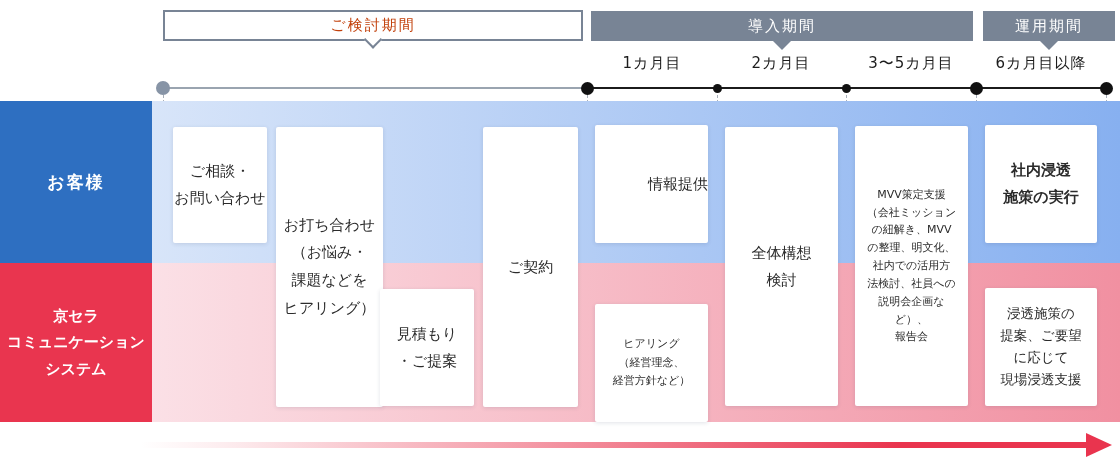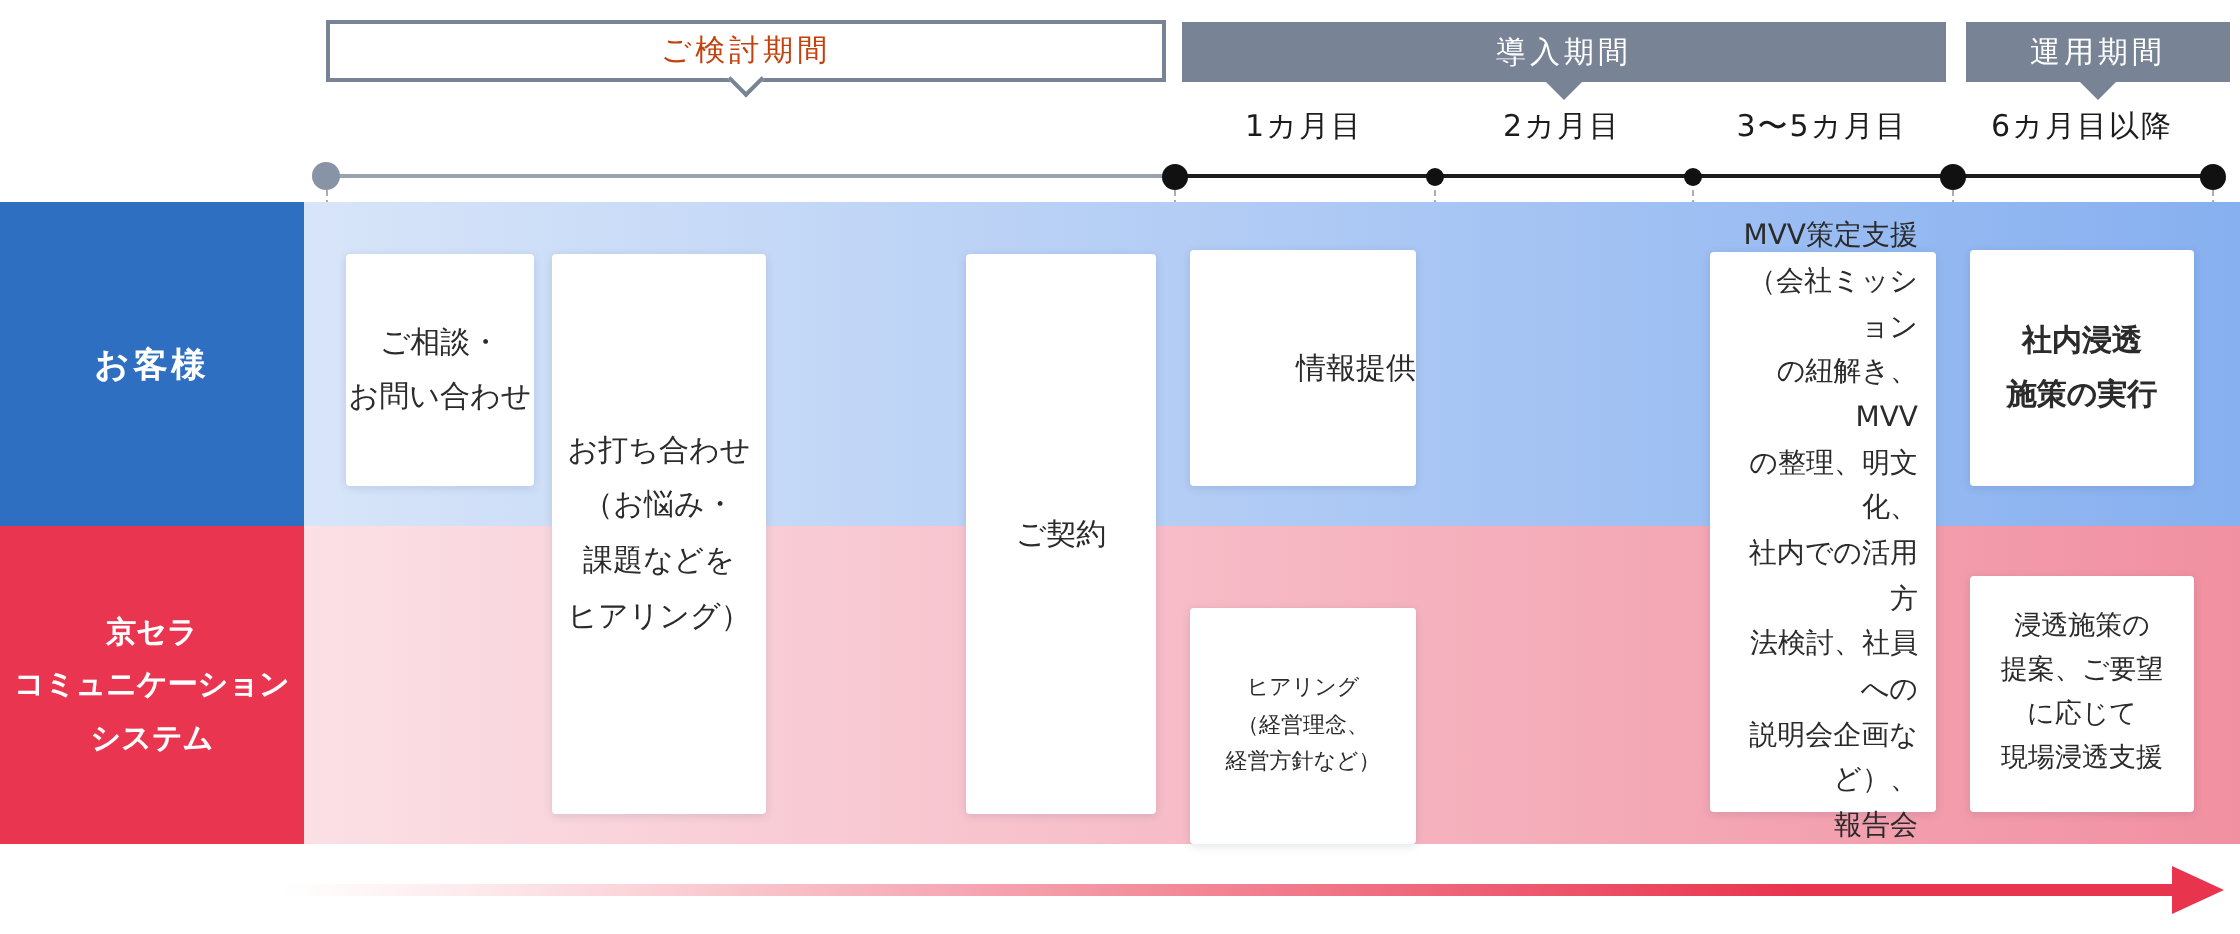--- a/index.html
+++ b/index.html
@@ -95,21 +95,21 @@
     font-size:15px;line-height:1.8;
   }
   .c1{left:173px;top:127px;width:94px;height:116px;}
   .c2{left:276px;top:127px;width:107px;height:280px;line-height:1.85;}
   .c3{left:380px;top:289px;width:94px;height:117px;}
   .c4{left:483px;top:127px;width:95px;height:280px;}
   .c5{left:595px;top:125px;width:113px;height:118px;justify-content:flex-end;}
   .c6{left:595px;top:304px;width:113px;height:118px;font-size:11px;line-height:1.7;}
   .c7{left:725px;top:127px;width:113px;height:279px;}
   .c8{left:855px;top:126px;width:113px;height:280px;
-      text-align:right;font-size:14px;line-height:1.62;padding:0 9px;}
+      text-align:center;font-size:11px;line-height:1.62;padding:0 9px;}
   .c9{left:985px;top:125px;width:112px;height:118px;font-weight:bold;}
   .c10{left:985px;top:288px;width:112px;height:118px;font-size:13.5px;line-height:1.62;}
 
   
   .arrow-body{
     left:140px;top:442px;width:948px;height:6px;
     background:linear-gradient(90deg,
       rgba(233,52,78,0) 0%,
       rgba(233,52,78,.10) 10%,
       rgba(233,52,78,.55) 45%,
@@ -172,30 +172,38 @@
   <div class="abs card c1">
     <span class="preline">ご相談・
 お問い合わせ</span>
   </div>
   <div class="abs card c2">
     <span class="preline">お打ち合わせ
 （お悩み・
 課題などを
 ヒアリング）</span>
   </div>
+  <div class="abs card c3">
+    <span class="preline">見積もり
+・ご提案</span>
+  </div>
   <div class="abs card c4">
     <span class="preline">ご契約</span>
   </div>
   <div class="abs card c5">
     <span class="preline">情報提供</span>
   </div>
   <div class="abs card c6">
     <span class="preline">ヒアリング
 （経営理念、
 経営方針など）</span>
+  </div>
+  <div class="abs card c7">
+    <span class="preline">全体構想
+検討</span>
   </div>
   <div class="abs card c8">
     <span class="preline">MVV策定支援
 （会社ミッション
 の紐解き、MVV
 の整理、明文化、
 社内での活用方
 法検討、社員への
 説明会企画など）、
 報告会</span>

